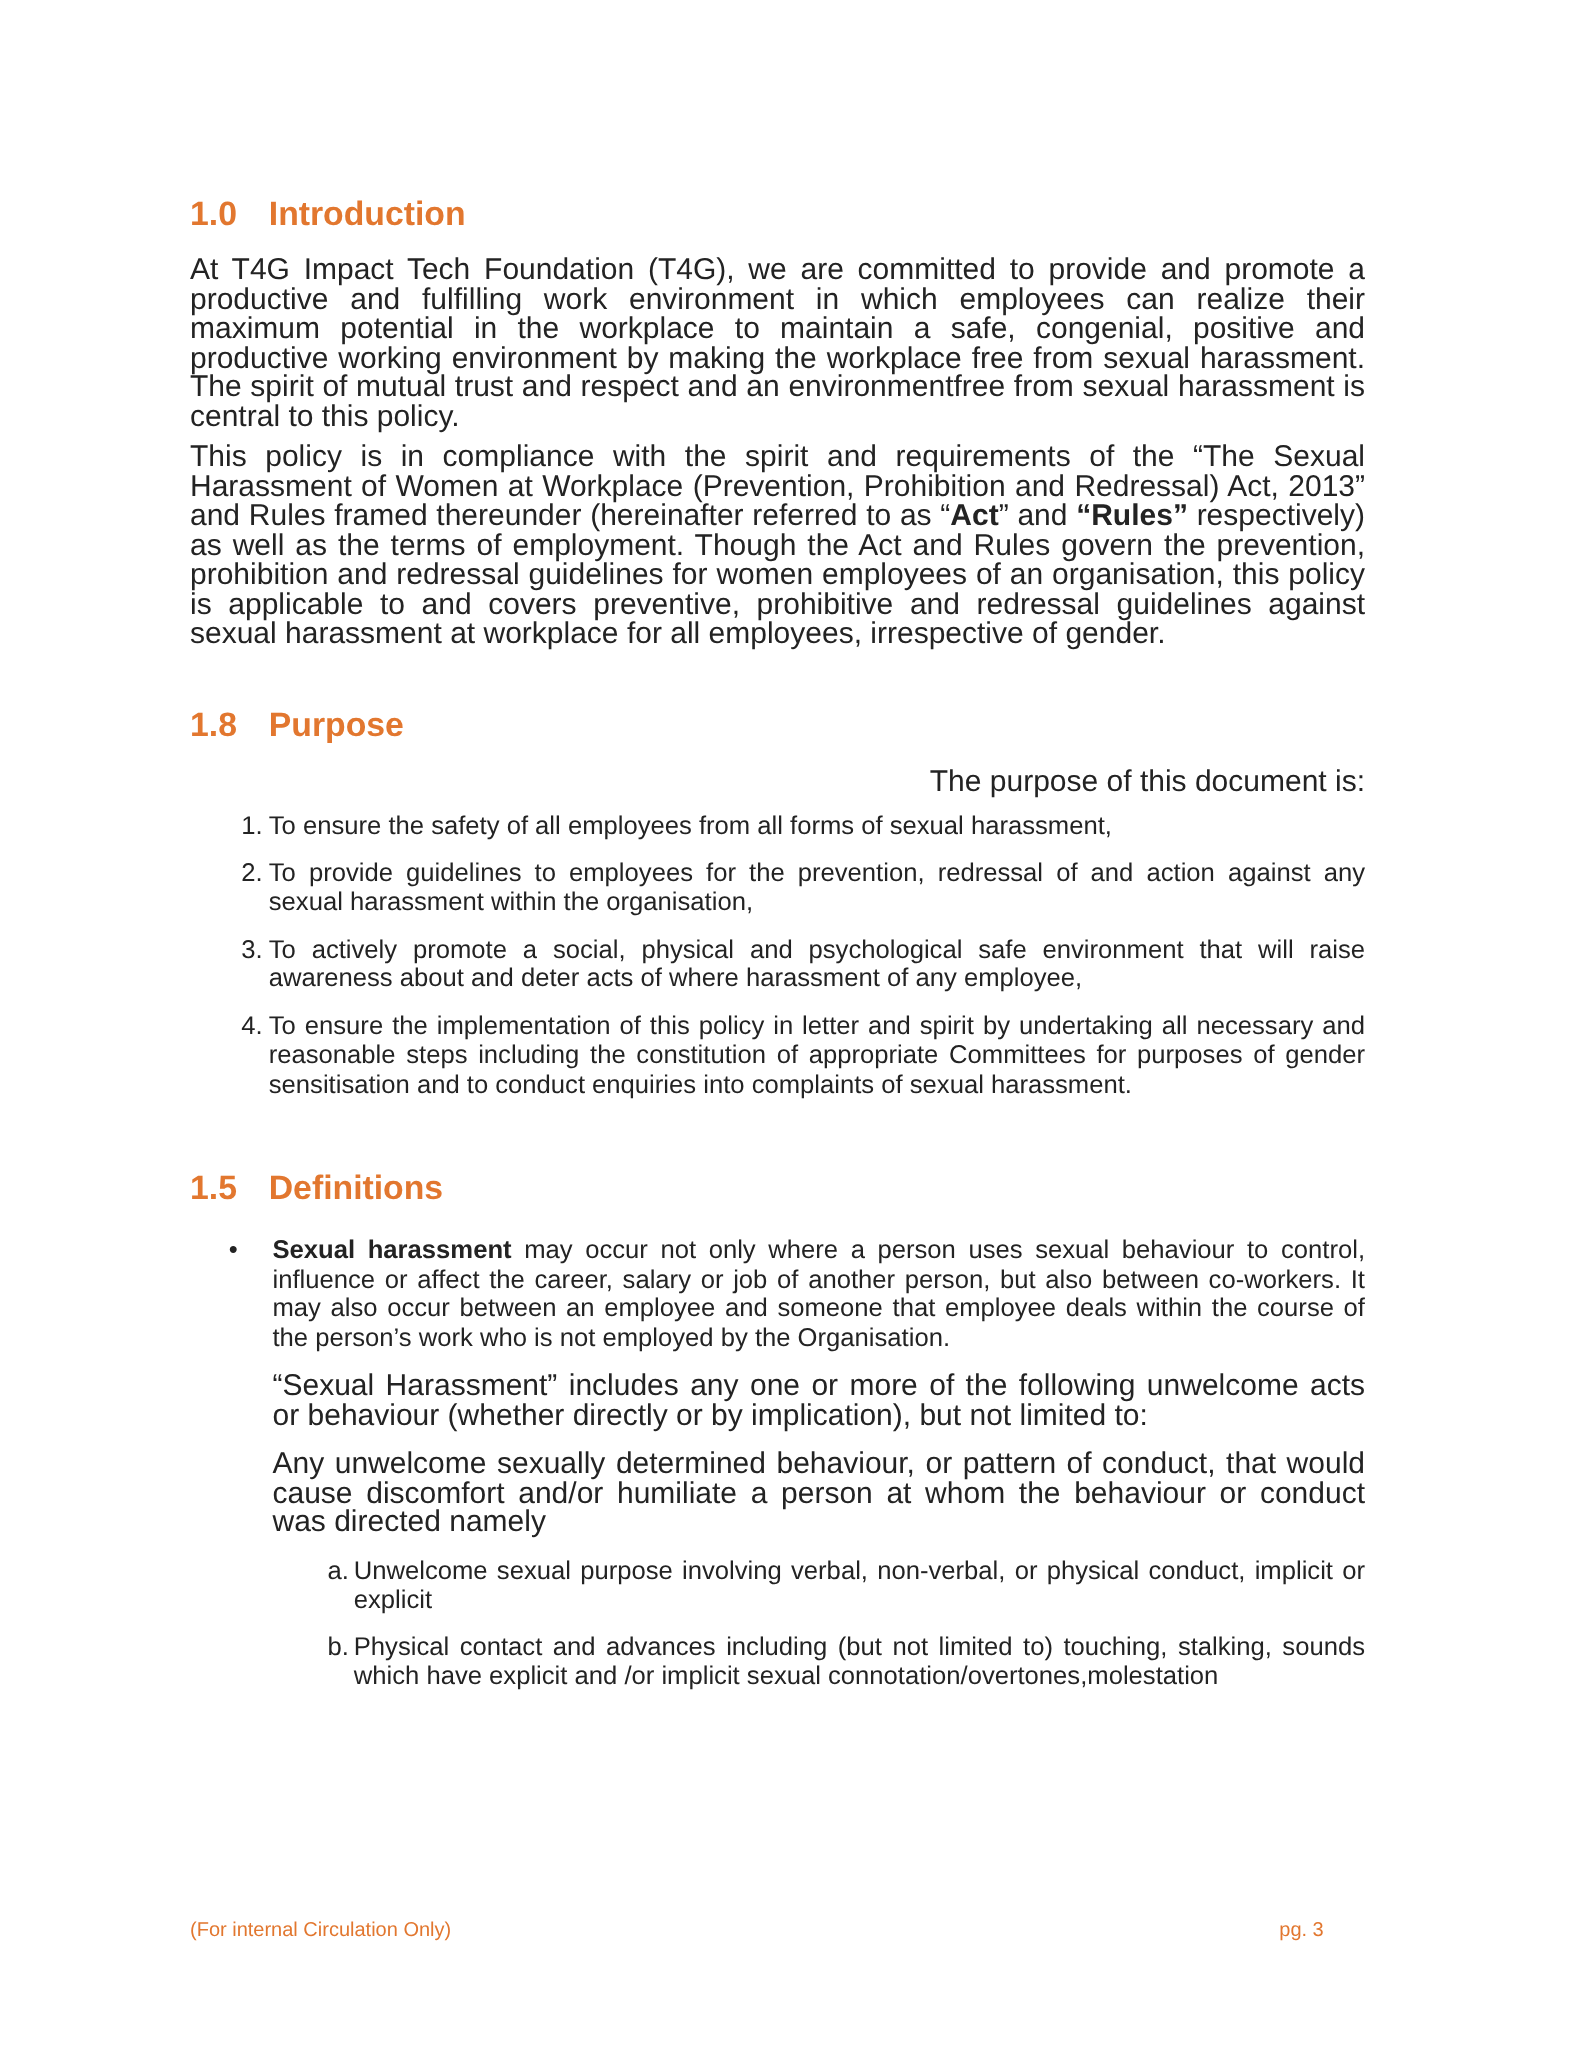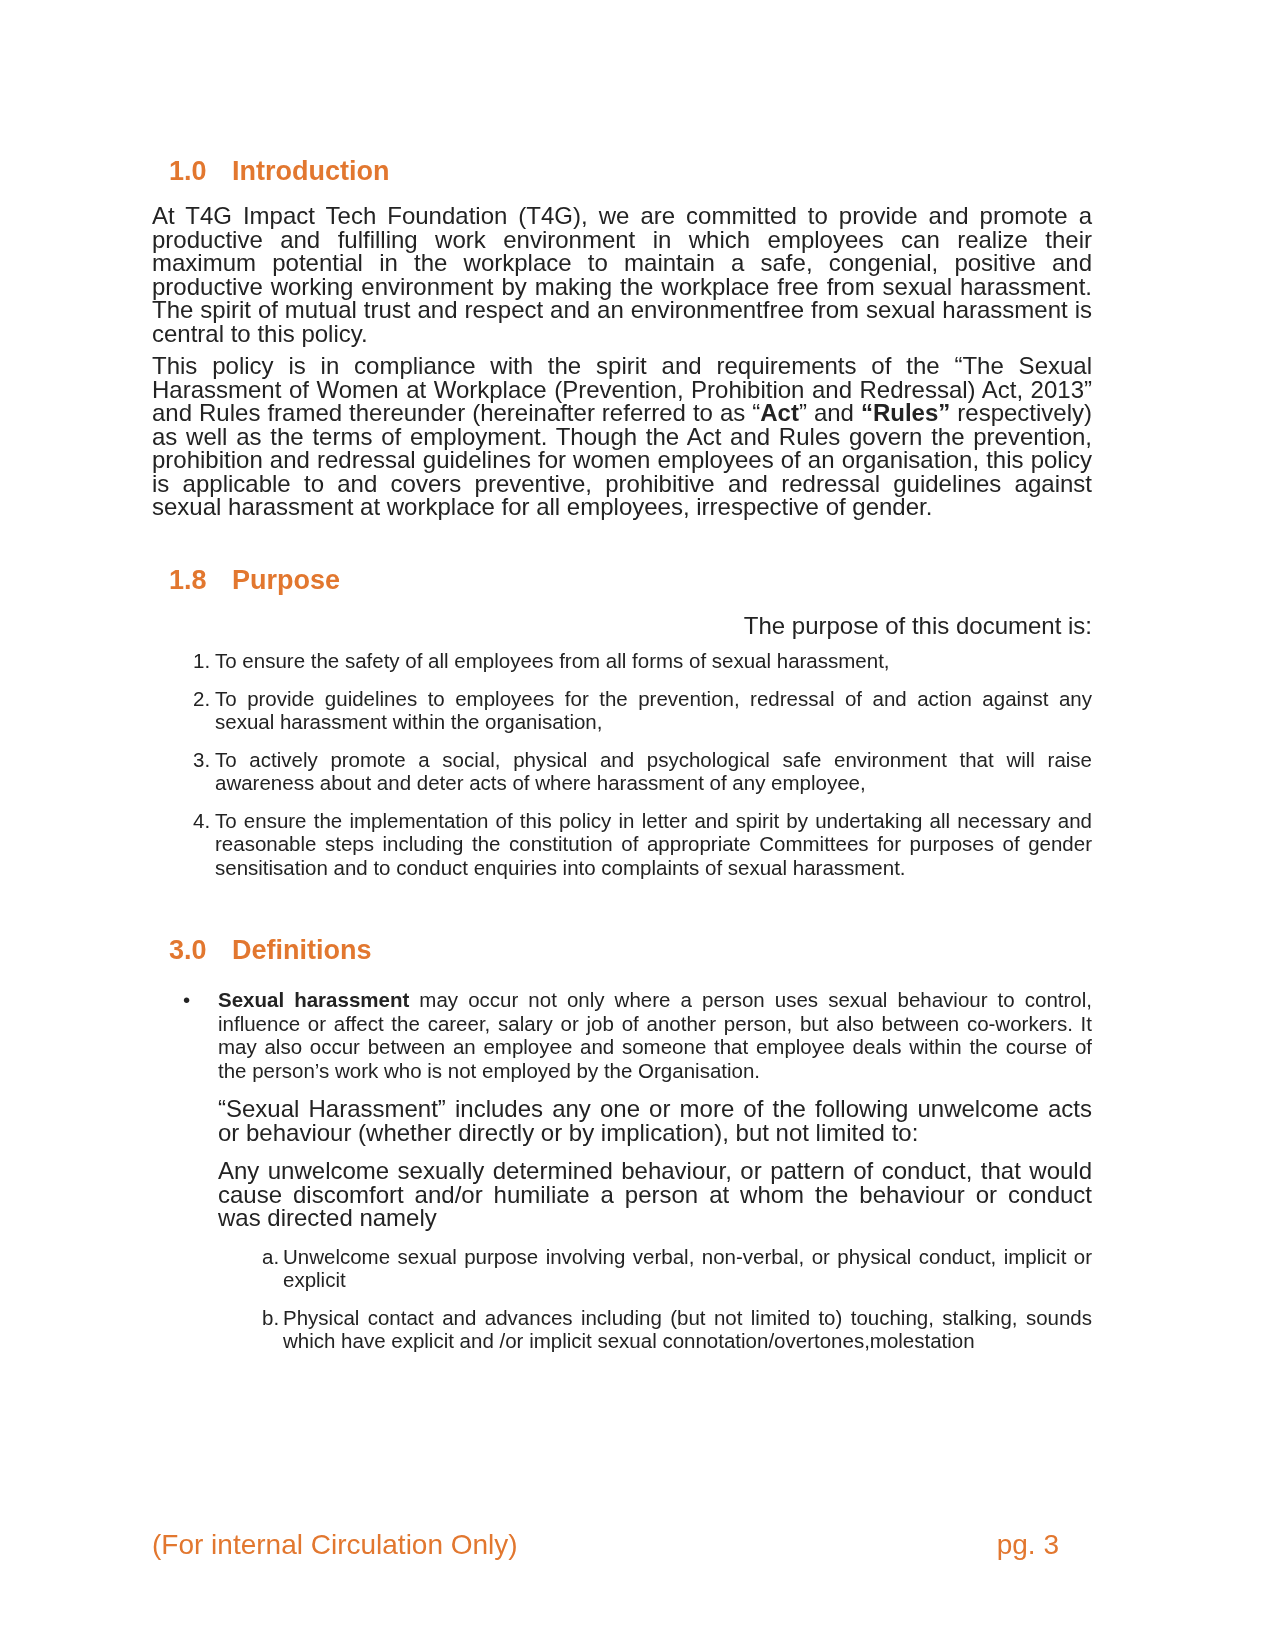--- a/index.html
+++ b/index.html
@@ -14,21 +14,21 @@
     overflow: hidden;
   }
   .content {
     position: absolute;
     left: 152px;
     top: 0;
     width: 940px;
     padding-top: 155px;
   }
   .section-heading {
-    margin: 0 0 17px 17px;
+    margin: 0 0 17px 0;
     font-size: 27px;
     line-height: 32px;
     font-weight: bold;
     color: var(--accent, #E2772F);
   }
   .section-heading .h-num {
     display: inline-block;
     width: 63px;
   }
   .section-heading.h-purpose { margin-top: 45px; margin-bottom: 18px; }
@@ -81,21 +81,21 @@
     flex: 0 0 auto;
   }
   .sub-row .item-text { flex: 1 1 auto; text-align: justify; }
   .page-footer {
     position: absolute;
     left: 152px;
     top: 1533px;
     width: 940px;
     display: flex;
     justify-content: space-between;
-    font-size: 28px;
+    font-size: 16px;
     line-height: 24px;
     color: var(--accent, #E2772F);
   }
   .page-footer .footer-right { margin-right: 33px; }
 </style>
 </head>
 <body>
 
 <div class="page">
   <div class="content">
@@ -128,21 +128,21 @@
         <span class="marker">3.</span>
         <span class="item-text">To actively promote a social, physical and psychological safe environment that will raise awareness about and deter acts of where harassment of any employee,</span>
       </div>
       <div class="list-row">
         <span class="marker">4.</span>
         <span class="item-text">To ensure the implementation of this policy in letter and spirit by undertaking all necessary and reasonable steps including the constitution of appropriate Committees for purposes of gender sensitisation and to conduct enquiries into complaints of sexual harassment.</span>
       </div>
     </div>
 
     <h2 class="section-heading h-definitions">
-      <span class="h-num">3.0</span><span class="h-title">Definitions</span>
+      <span class="h-num">1.5</span><span class="h-title">Definitions</span>
     </h2>
 
     <div class="bullet-row">
       <span class="b-marker">•</span>
       <span class="item-text"><span class="bold">Sexual harassment</span><span> may occur not only where a person uses sexual behaviour to control, influence or affect the career, salary or job of another person, but also between co-workers. It may also occur between an employee and someone that employee deals within the course of the person’s work who is not employed by the Organisation.</span></span>
     </div>
 
     <div class="def-body">
       <p class="para">“Sexual Harassment” includes any one or more of the following unwelcome acts or behaviour (whether directly or by implication), but not limited to:</p>
       <p class="para">Any unwelcome sexually determined behaviour, or pattern of conduct, that would cause discomfort and/or humiliate a person at whom the behaviour or conduct was directed namely</p>

